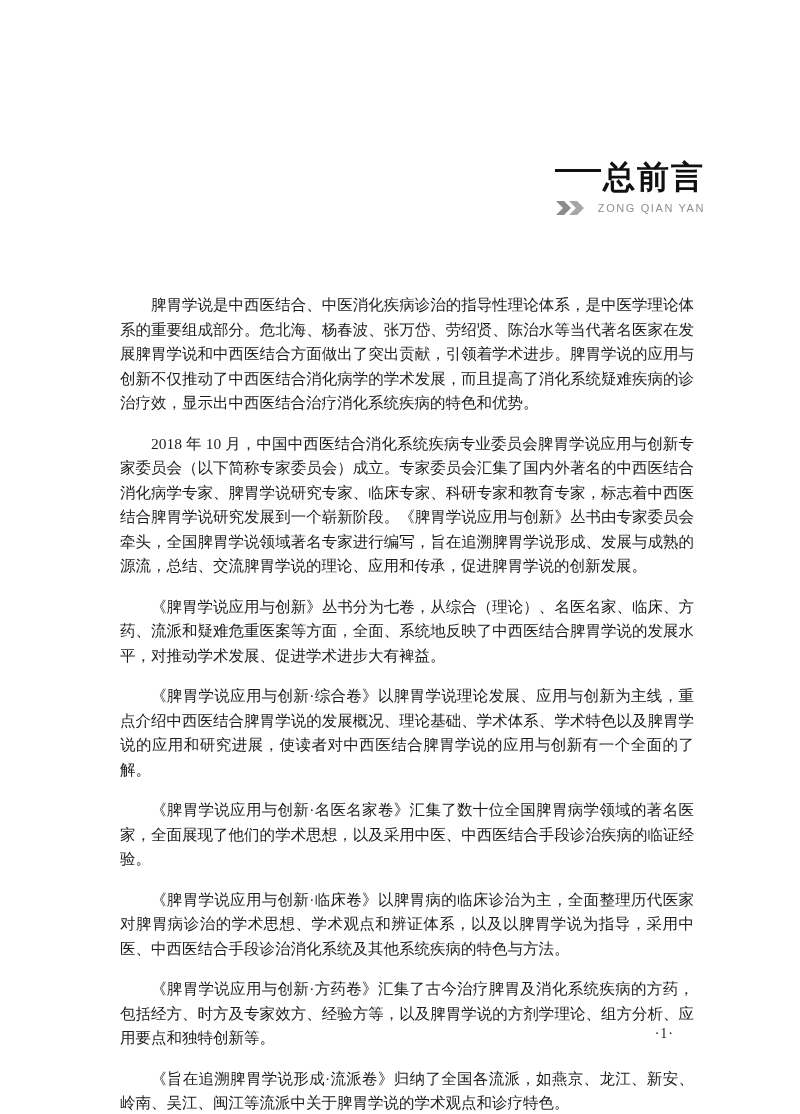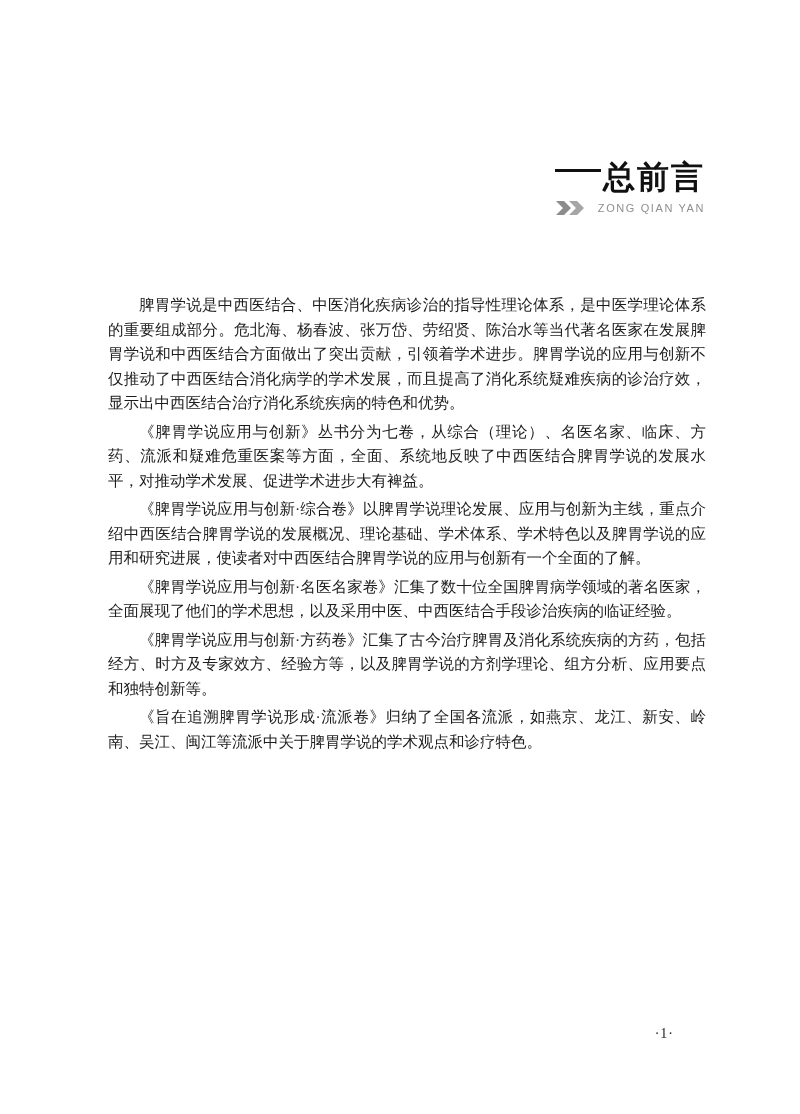--- a/index.html
+++ b/index.html
@@ -55,21 +55,21 @@
     color: #8f8f8f;
   }
   .chevrons {
     display: inline-flex;
     align-items: center;
   }
   .body-text {
     margin: 78px 90px 0 104px;
   }
   .body-text p {
-    margin: 4px;
+    margin: 16px;
     font-size: 15.5px;
     line-height: 24.5px;
     text-align: justify;
     text-indent: 2em;
     color: #1c1c1c;
   }
   .page-number {
     position: absolute;
     top: 1026px;
     right: 126px;
@@ -94,22 +94,24 @@
           <path d="M0 0 L8 0 L15 7 L8 14 L0 14 L7 7 Z" fill="#8c8c8c"></path>
           <path d="M13 0 L21 0 L28 7 L21 14 L13 14 L20 7 Z" fill="#a6a6a6"></path>
         </svg>
       </span>
       <span class="pinyin">ZONG QIAN YAN</span>
     </div>
   </div>
 
   <div class="body-text">
     <p>脾胃学说是中西医结合、中医消化疾病诊治的指导性理论体系，是中医学理论体系的重要组成部分。危北海、杨春波、张万岱、劳绍贤、陈治水等当代著名医家在发展脾胃学说和中西医结合方面做出了突出贡献，引领着学术进步。脾胃学说的应用与创新不仅推动了中西医结合消化病学的学术发展，而且提高了消化系统疑难疾病的诊治疗效，显示出中西医结合治疗消化系统疾病的特色和优势。</p>
+    <p>2018 年 10 月，中国中西医结合消化系统疾病专业委员会脾胃学说应用与创新专家委员会（以下简称专家委员会）成立。专家委员会汇集了国内外著名的中西医结合消化病学专家、脾胃学说研究专家、临床专家、科研专家和教育专家，标志着中西医结合脾胃学说研究发展到一个崭新阶段。《脾胃学说应用与创新》丛书由专家委员会牵头，全国脾胃学说领域著名专家进行编写，旨在追溯脾胃学说形成、发展与成熟的源流，总结、交流脾胃学说的理论、应用和传承，促进脾胃学说的创新发展。</p>
     <p>《脾胃学说应用与创新》丛书分为七卷，从综合（理论）、名医名家、临床、方药、流派和疑难危重医案等方面，全面、系统地反映了中西医结合脾胃学说的发展水平，对推动学术发展、促进学术进步大有裨益。</p>
     <p>《脾胃学说应用与创新·综合卷》以脾胃学说理论发展、应用与创新为主线，重点介绍中西医结合脾胃学说的发展概况、理论基础、学术体系、学术特色以及脾胃学说的应用和研究进展，使读者对中西医结合脾胃学说的应用与创新有一个全面的了解。</p>
     <p>《脾胃学说应用与创新·名医名家卷》汇集了数十位全国脾胃病学领域的著名医家，全面展现了他们的学术思想，以及采用中医、中西医结合手段诊治疾病的临证经验。</p>
+    <p>《脾胃学说应用与创新·临床卷》以脾胃病的临床诊治为主，全面整理历代医家对脾胃病诊治的学术思想、学术观点和辨证体系，以及以脾胃学说为指导，采用中医、中西医结合手段诊治消化系统及其他系统疾病的特色与方法。</p>
     <p>《脾胃学说应用与创新·方药卷》汇集了古今治疗脾胃及消化系统疾病的方药，包括经方、时方及专家效方、经验方等，以及脾胃学说的方剂学理论、组方分析、应用要点和独特创新等。</p>
     <p>《旨在追溯脾胃学说形成·流派卷》归纳了全国各流派，如燕京、龙江、新安、岭南、吴江、闽江等流派中关于脾胃学说的学术观点和诊疗特色。</p>
   </div>
 
   <div class="page-number">·1·</div>
 
 </div>
 
 </body></html>

